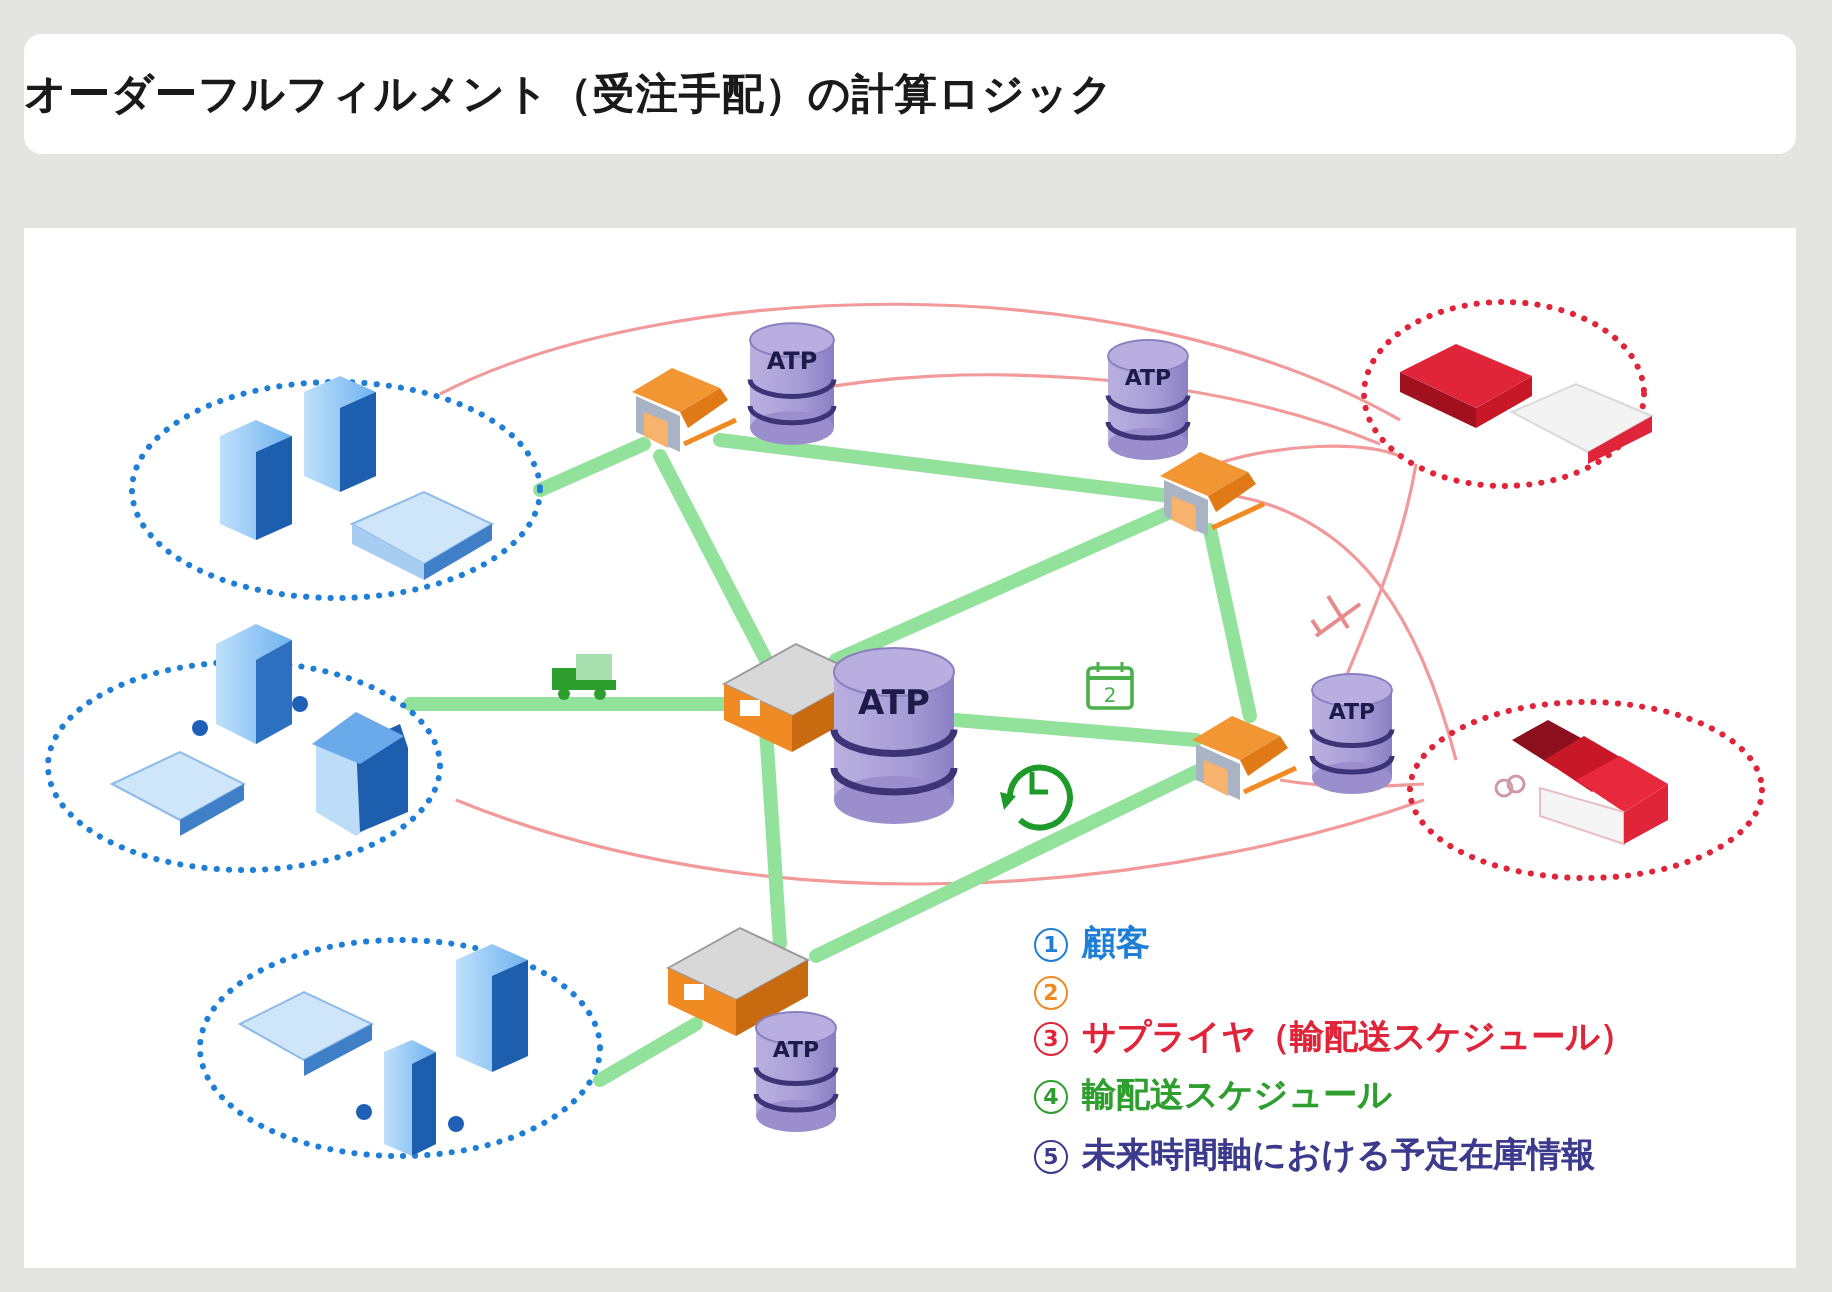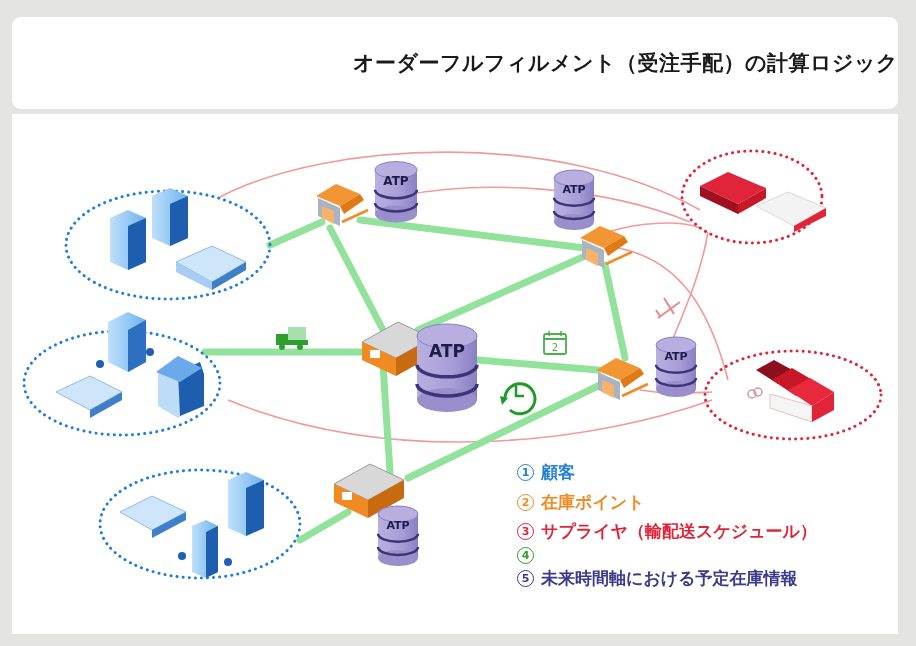--- a/index.html
+++ b/index.html
@@ -3,23 +3,23 @@
 <meta charset="utf-8">
 <style>
   html, body { margin: 0; padding: 0; }
   body {
     width: 916px; height: 646px; overflow: hidden;
     background: #e4e4e2;
     font-family: "DejaVu Sans", "Liberation Sans", sans-serif;
     position: relative;
   }
   .title-box {
-    position: absolute; left: 12px; top: 17px; width: 886px; height: 92px;
+    position: absolute; left: 12px; top: 17px; width: 886px; height: 60px;
     background: #ffffff; border-radius: 9px;
-    display: flex; align-items: center; justify-content: flex-end;
+    display: flex; align-items: center; justify-content: flex-start;
   }
   .title-text {
     font-size: 21px; font-weight: bold; color: #1a1a1a; letter-spacing: 0.5px;
   }
   .main-panel {
     position: absolute; left: 12px; top: 114px; width: 886px; height: 520px;
     background: #ffffff;
   }
   svg.diagram { position: absolute; left: 0; top: 0; width: 916px; height: 646px; }
   .legend {
@@ -260,26 +260,26 @@
   </g>
 </svg>
 
 <div class="legend" id="legend">
     <div class="legend-item" style="color: rgb(31, 127, 214);">
       <span class="legend-num">1</span>
       <span>顧客</span>
     </div>
     <div class="legend-item" style="color: rgb(240, 138, 34);">
       <span class="legend-num">2</span>
-      <span>在庫ポイント</span>
     </div>
     <div class="legend-item" style="color: rgb(224, 36, 58);">
       <span class="legend-num">3</span>
       <span>サプライヤ（輸配送スケジュール）</span>
     </div>
     <div class="legend-item" style="color: rgb(46, 158, 46);">
       <span class="legend-num">4</span>
+      <span>輸配送スケジュール</span>
     </div>
     <div class="legend-item" style="color: rgb(60, 58, 140);">
       <span class="legend-num">5</span>
       <span>未来時間軸における予定在庫情報</span>
     </div>
   </div>
 
 </body></html>

